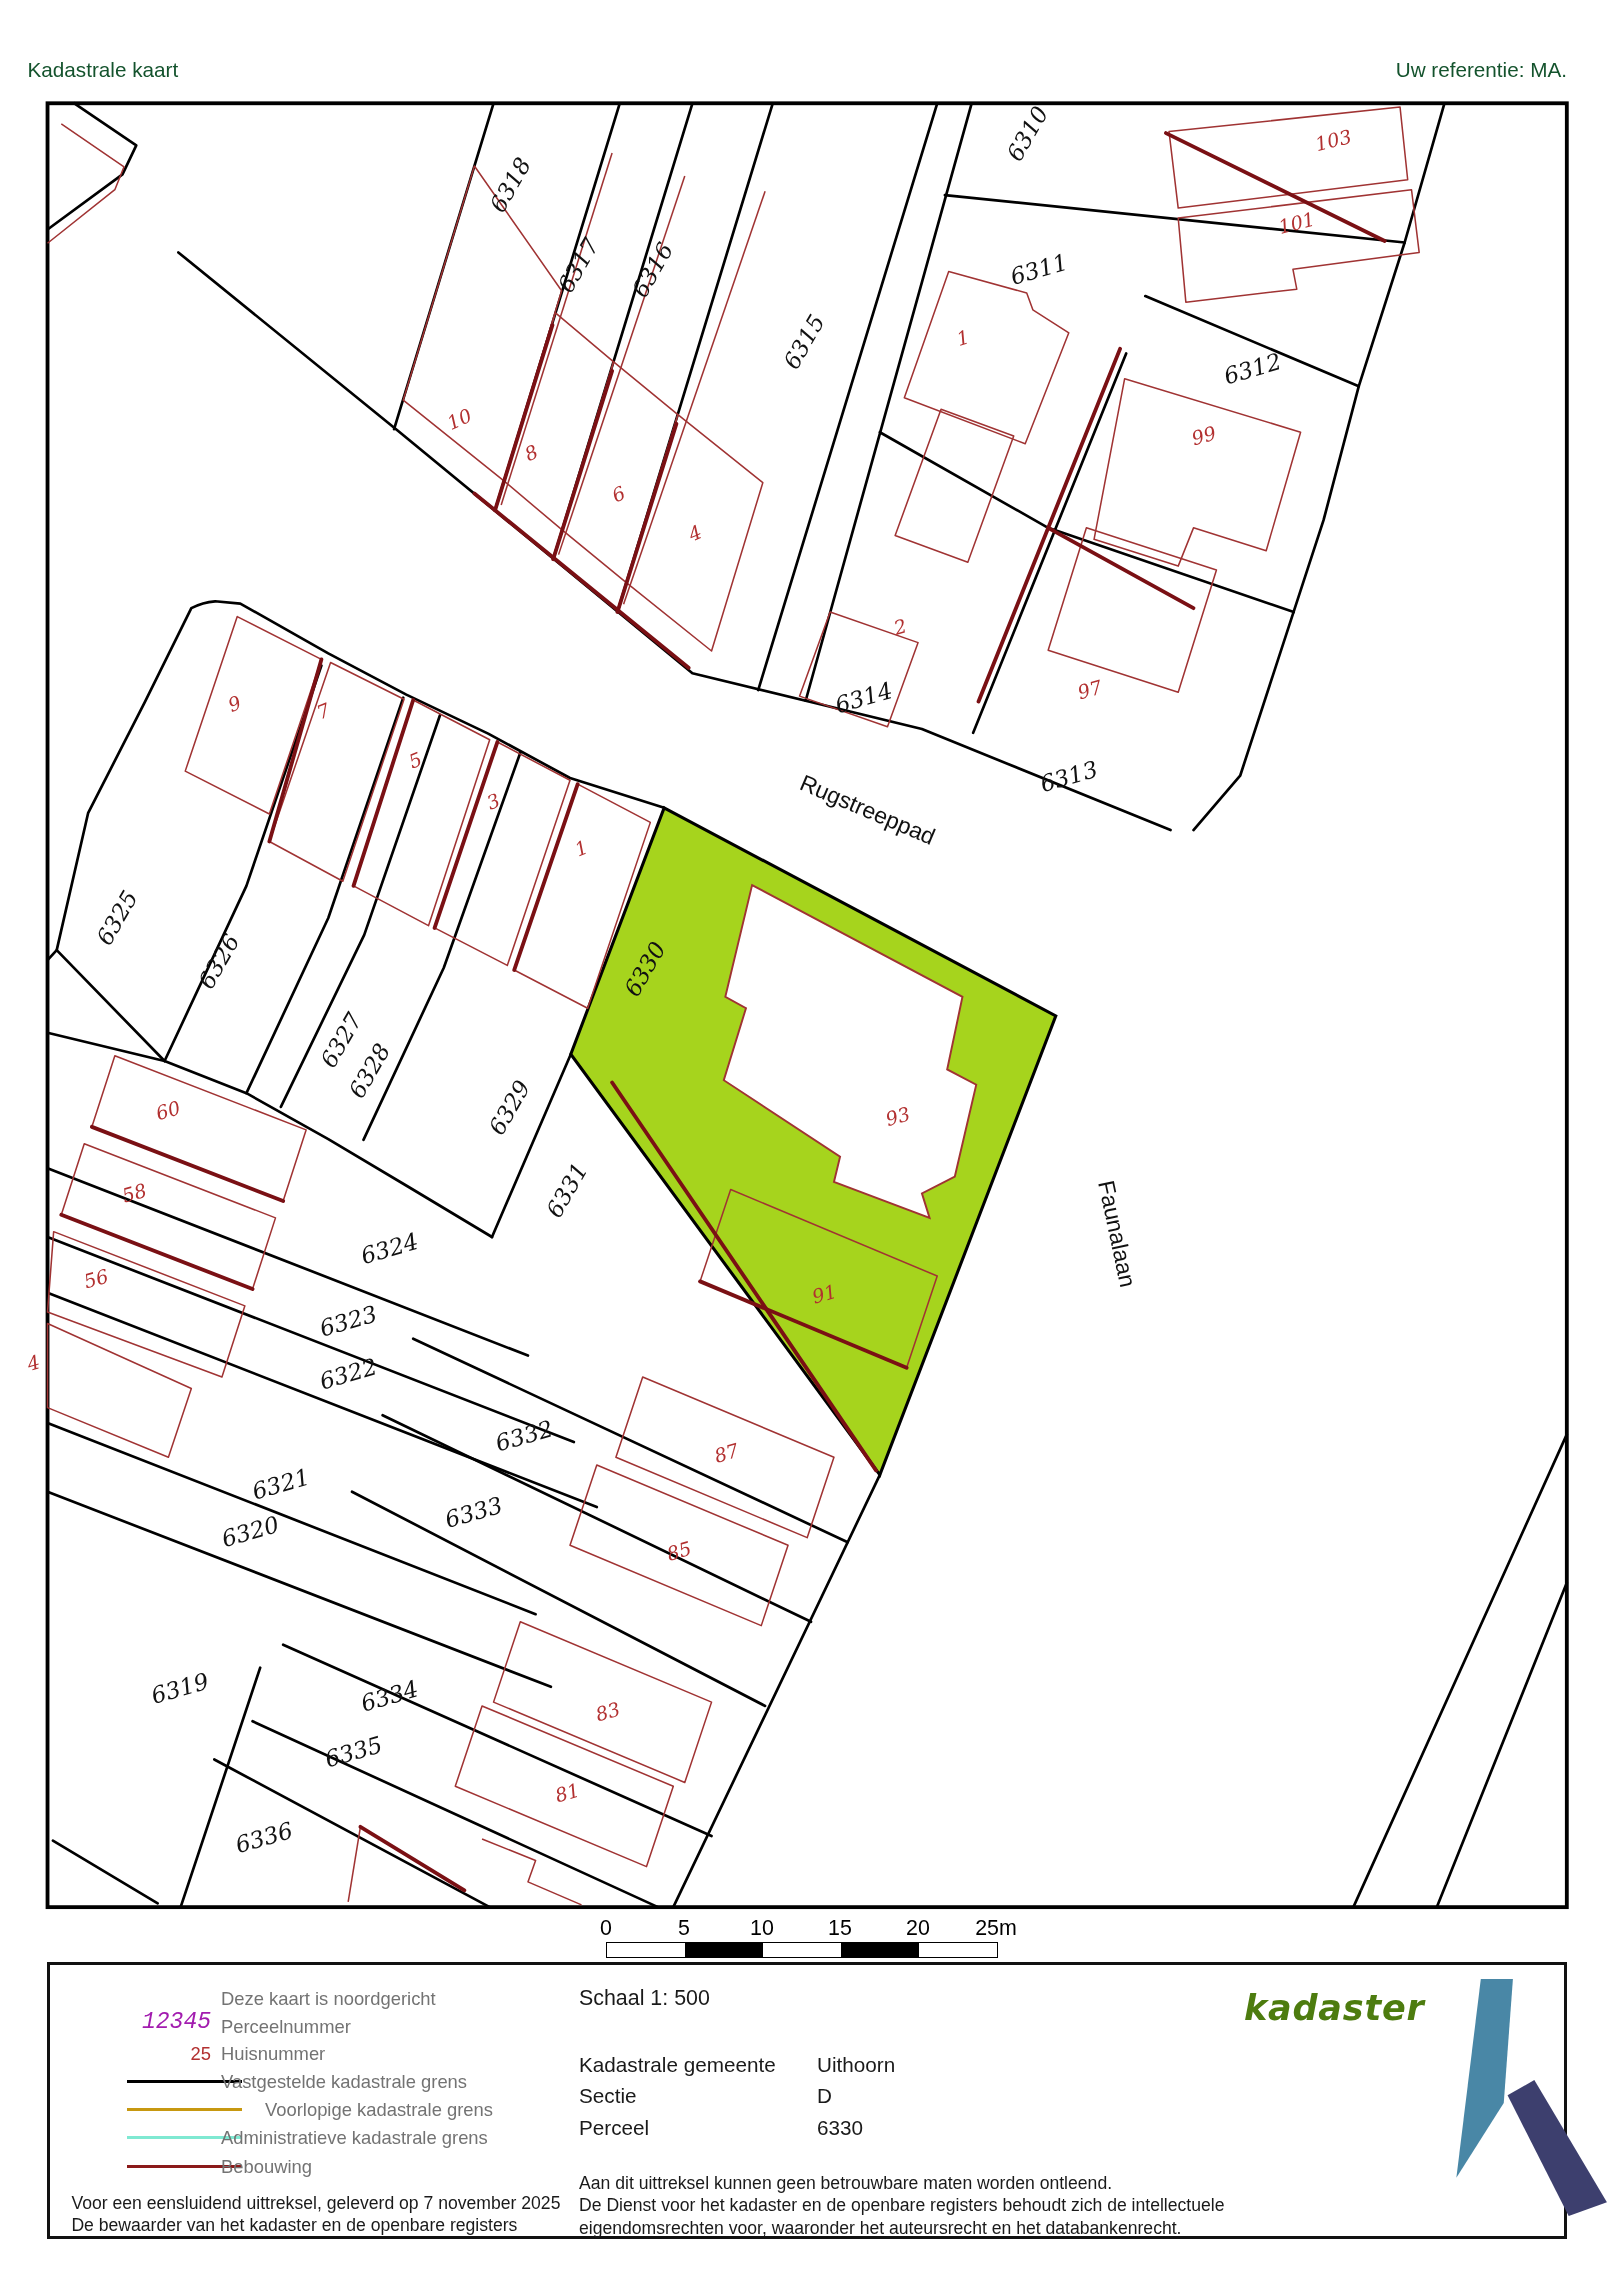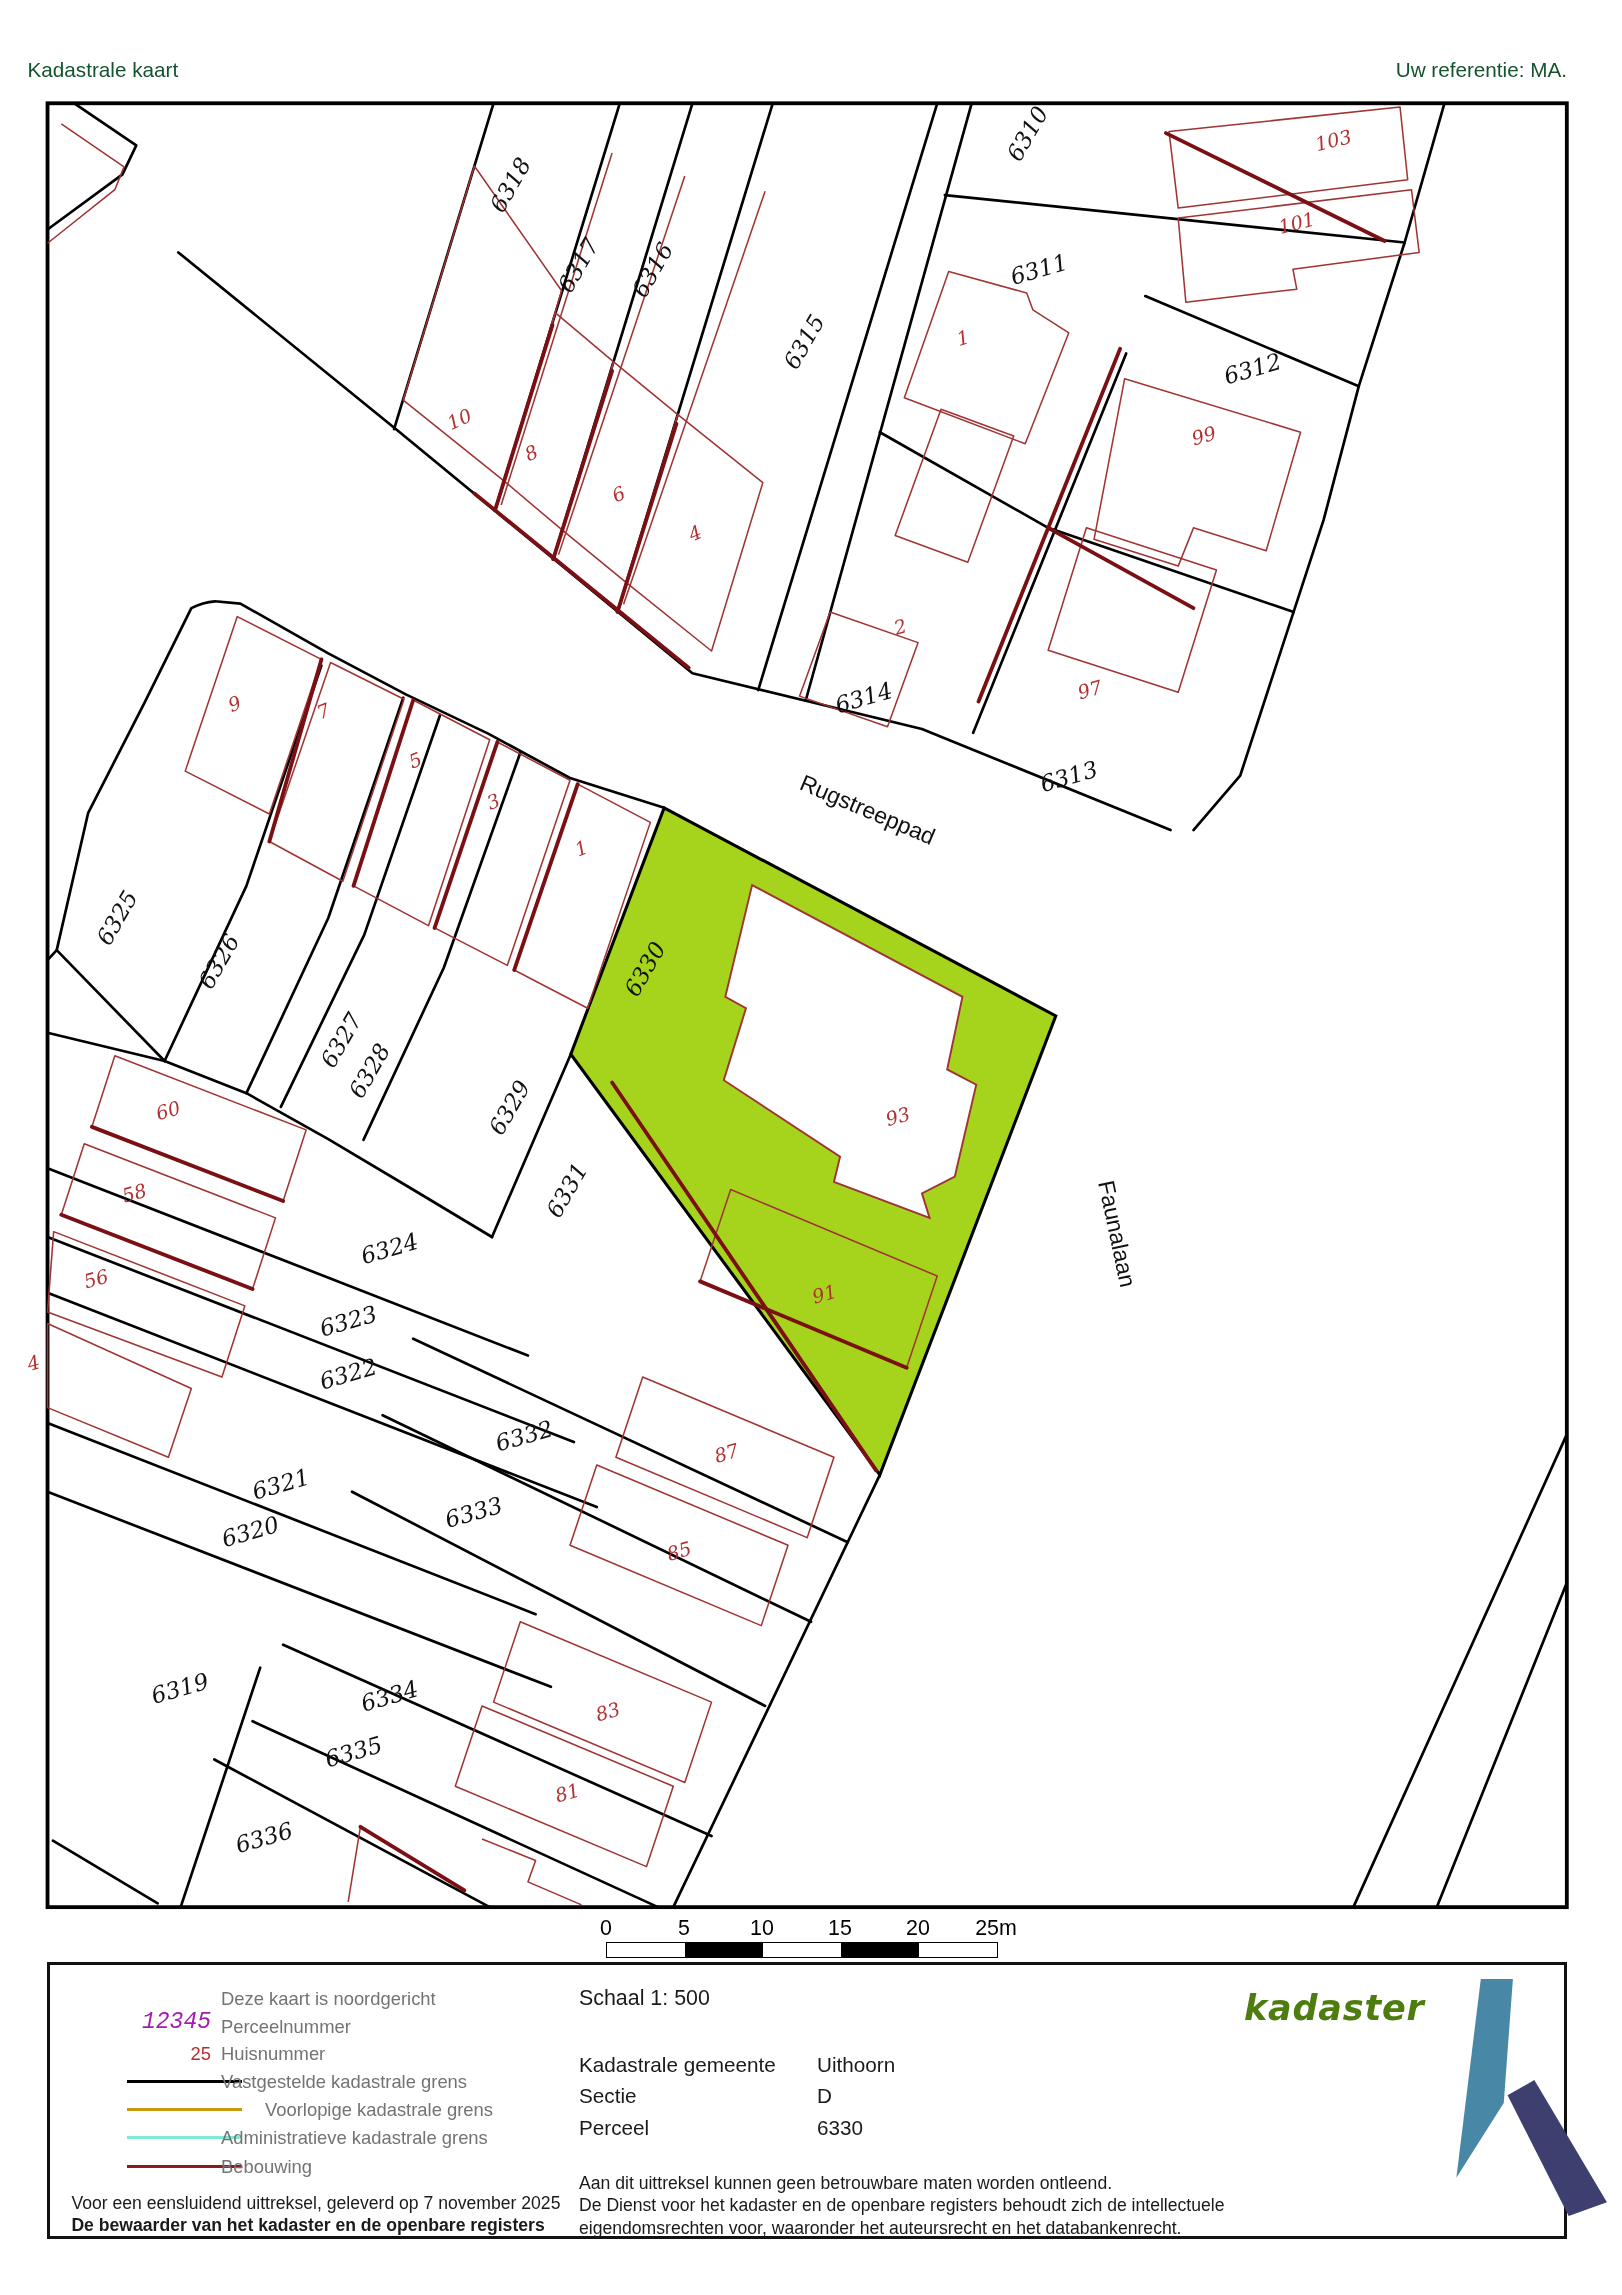--- a/index.html
+++ b/index.html
@@ -246,21 +246,21 @@
   <div class="lg-line" style="top:143px;border-top-width:3.8px;border-top-color:#c79810;"></div>
   <div class="lg-item" style="left:171px;top:134px;margin-left:44px;">Voorlopige kadastrale grens</div>
 
   <div class="lg-line" style="top:171px;border-top-width:3.8px;border-top-color:#7fe9d2;"></div>
   <div class="lg-item" style="left:171px;top:162px;">Administratieve kadastrale grens</div>
 
   <div class="lg-line" style="top:200px;border-top-width:3.1px;border-top-color:#8b1a1a;"></div>
   <div class="lg-item" style="left:171px;top:191px;">Bebouwing</div>
 
   <div class="lg-foot" style="left:21.4px;top:228px;">Voor een eensluidend uittreksel, geleverd op 7 november 2025</div>
-  <div class="lg-foot" style="left:21.4px;top:250px;font-weight:bold;">De bewaarder van het kadaster en de openbare registers</div>
+  <div class="lg-foot" style="left:21.4px;top:250px;">De bewaarder van het kadaster en de openbare registers</div>
 
   <div id="schaal">Schaal 1: 500</div>
 
   <div class="kv-key" style="left:529px;top:88px;">Kadastrale gemeente</div>
   <div class="kv-val" style="left:767px;top:88px;">Uithoorn</div>
   <div class="kv-key" style="left:529px;top:119px;">Sectie</div>
   <div class="kv-val" style="left:767px;top:119px;">D</div>
   <div class="kv-key" style="left:529px;top:151px;">Perceel</div>
   <div class="kv-val" style="left:767px;top:151px;">6330</div>
 

